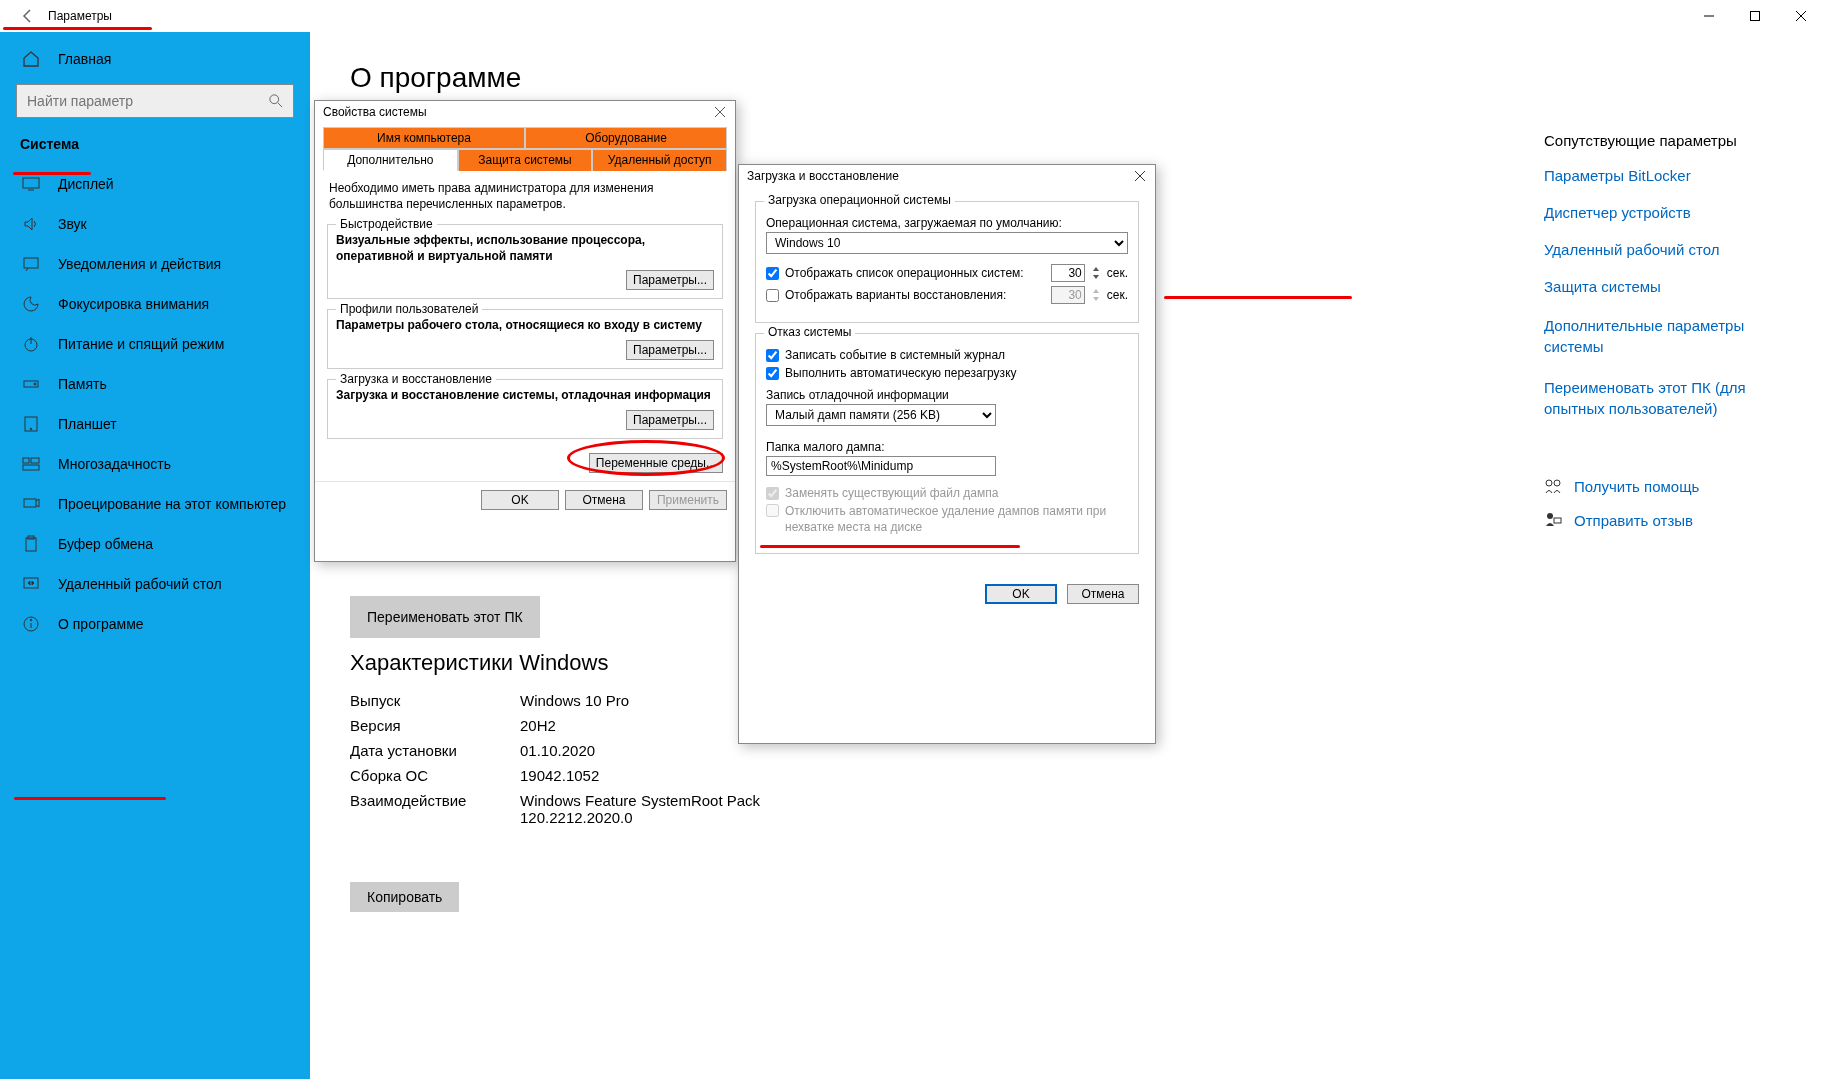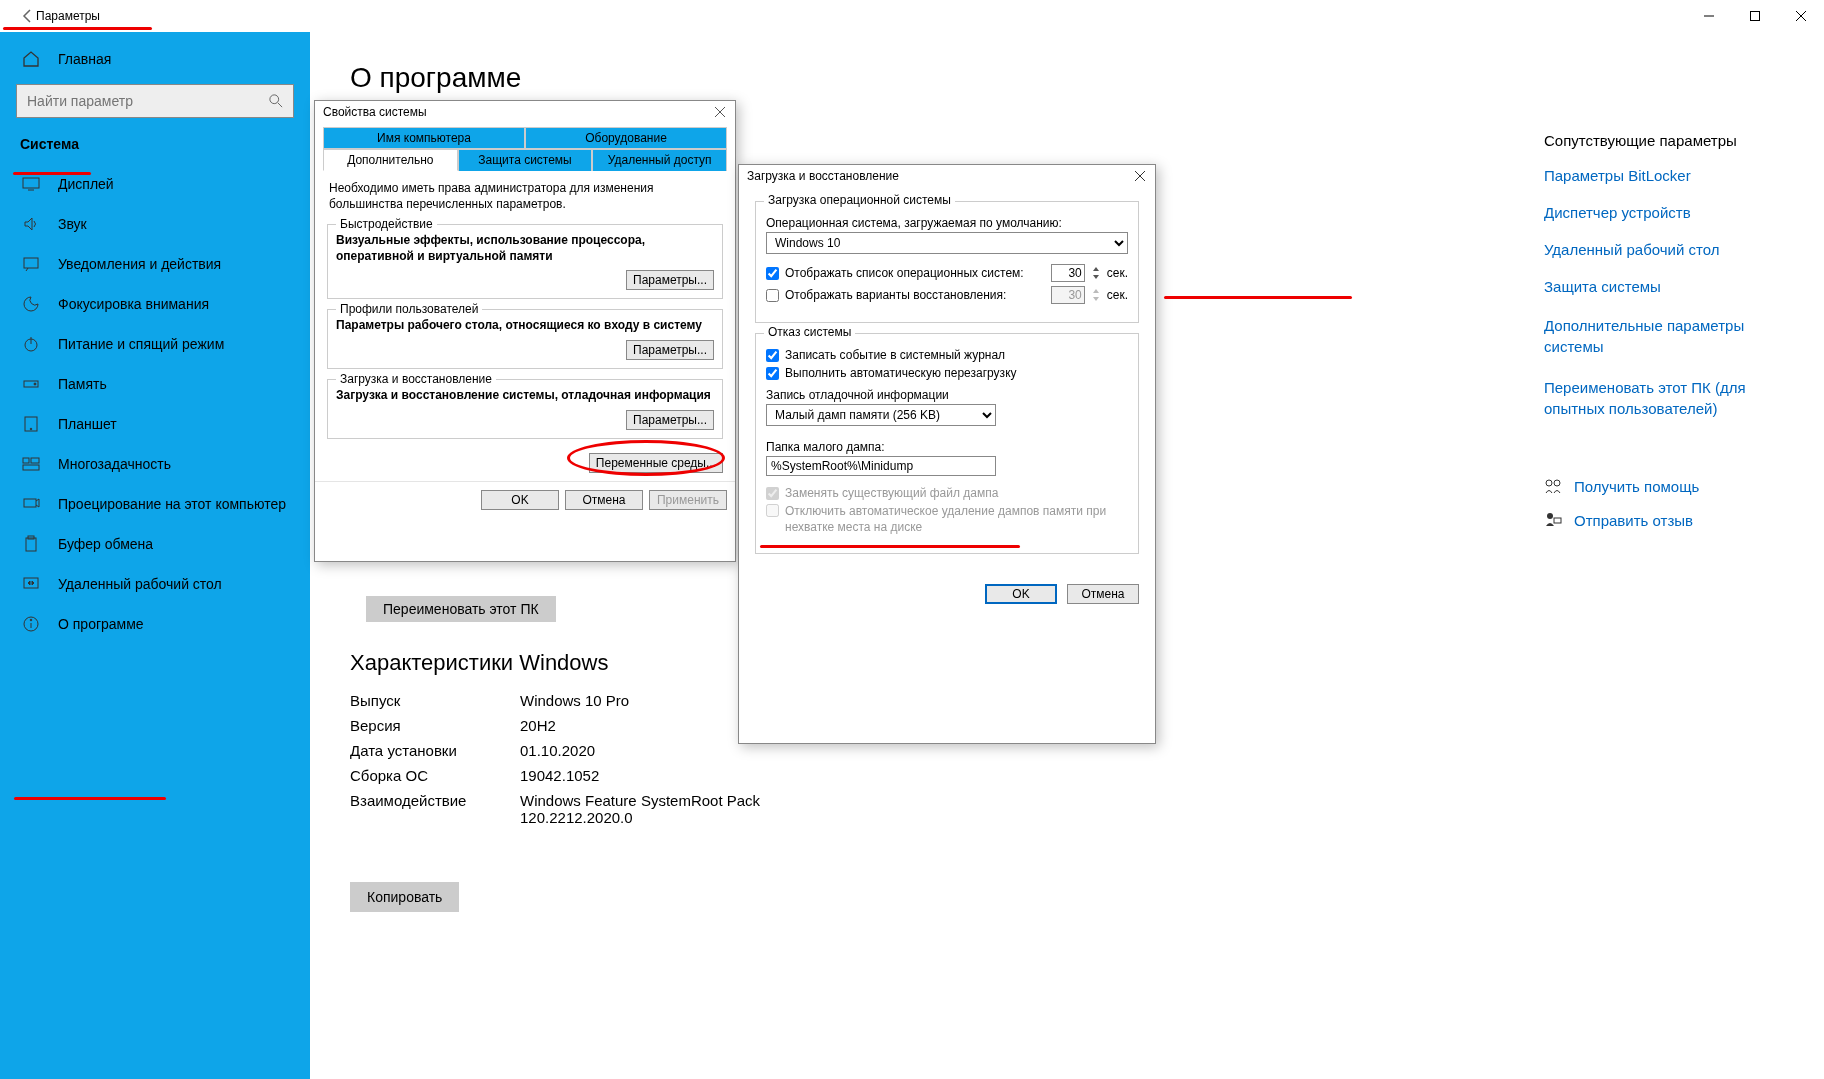--- a/index.html
+++ b/index.html
@@ -15,21 +15,21 @@
 }
 .settings-window {
   position: absolute; inset: 0;
   display: flex;
   flex-direction: column;
 }
 .titlebar {
   height: 32px; display: flex; align-items: center;
   justify-content: space-between;
 }
-.titlebar-left { display: flex; align-items: center; padding-left: 20px; }
+.titlebar-left { display: flex; align-items: center; gap: 12px; padding-left: 20px; }
 .back-arrow { width: 16px; height: 16px; display:flex;align-items:center;justify-content:center; }
 .title-text { font-size: 12px; }
 .win-controls { display: flex; }
 .win-btn { width: 46px; height: 32px; display:flex;align-items:center;justify-content:center; }
 .win-btn svg { width: 10px; height: 10px; }
 .body-area { flex: 1; display: flex; }
 .sidebar {
   width: 310px; background: #0ea5e9;
   padding: 8px 0 0 0;
 }
@@ -40,21 +40,21 @@
 .system-header { padding: 0 20px 12px 20px; font-weight:600; font-size:14px; }
 .nav-list { display:flex; flex-direction:column; }
 .nav-item { display:flex; align-items:center; gap:18px; padding: 11px 20px 11px 22px; font-size:14px; }
 .nav-icon { width:18px; height:18px; display:flex; align-items:center; justify-content:center; color:#333; }
 .nav-icon svg { stroke: #333; }
 .main {
   flex:1; padding: 30px 40px; position: relative;
   background:#fff;
 }
 .page-title { font-size: 28px; font-weight: 400; margin-bottom: 24px; }
-.rename-btn { background:#ccc; border:1px solid #ccc; padding:4px 16px; font-size:14px; position:absolute; top:564px; left:56px;}
+.rename-btn { background:#ccc; border:1px solid #ccc; padding:12px 16px; font-size:14px; position:absolute; top:564px; left:40px;}
 .specs-title { font-size: 22px; font-weight:400; margin-top: 0; }
 .specs-block { position:absolute; top:618px; left:40px; }
 .spec-row { display:flex; padding: 4px 0; font-size:15px; }
 .spec-label { width: 170px; }
 .spec-val { color:#000; }
 .copy-btn { background:#ccc; border:1px solid #ccc; padding:6px 16px; font-size:14px; margin-top:10px; position:absolute; top:840px; left:40px;}
 .right-panel { position:absolute; right:40px; top:100px; width:240px; }
 .related-title { font-size:15px; margin-bottom:18px; font-weight:400; }
 .related-link { color:#0067c0; font-size:15px; margin-bottom:20px; display:block; }
 .related-link.multiline { line-height:1.4; }
@@ -66,21 +66,21 @@
 
 .dialog {
   position:absolute; background:#fff; border:1px solid #888;
   box-shadow: 3px 3px 12px rgba(0,0,0,0.25);
 }
 .dlg1 { left:314px; top:100px; width:422px; height:462px; }
 .dlg-title { display:flex; justify-content:space-between; align-items:center; padding:4px 8px; font-size:12px; }
 .dlg-close { width:14px;height:14px; display:flex;align-items:center;justify-content:center; }
 .dlg1-body { padding: 4px 8px 8px 8px; }
 .tab-strip { display:flex; border-bottom:1px solid #ccc; font-size:12px; background:#fcfcfc; }
-.tab { flex:1; text-align:center; padding:3px 0; border:1px solid #ccc; border-bottom:none; background:#0ea5e9; }
+.tab { flex:1; text-align:center; padding:3px 0; border:1px solid #ccc; border-bottom:none; background:#f97316; }
 .tab.active { background:#fff; border-bottom:1px solid #fff; position:relative; z-index:2;}
 .tab-strip2 { display:flex; font-size:12px; }
 .admin-note { font-size:12px; padding:10px 6px 6px 6px; line-height:1.3; }
 .fieldset { border:1px solid #ccc; margin:6px 4px 10px 4px; padding:8px; position:relative; }
 .fieldset-legend { position:absolute; top:-8px; left:8px; background:#fff; padding:0 4px; font-size:12px; }
 .fs-text { font-size:12px; line-height:1.3; margin-bottom:6px;font-weight:bold; }
 .fs-btn-row { display:flex; justify-content:flex-end; }
 .win-button { font-size:12px; border:1px solid #888; background:#e9e9e9; padding:2px 6px; min-width:78px; }
 .win-button.wide { min-width:116px; }
 .dlg-bottom { display:flex; justify-content:flex-end; gap:6px; padding:8px; border-top:1px solid #e5e5e5; }

